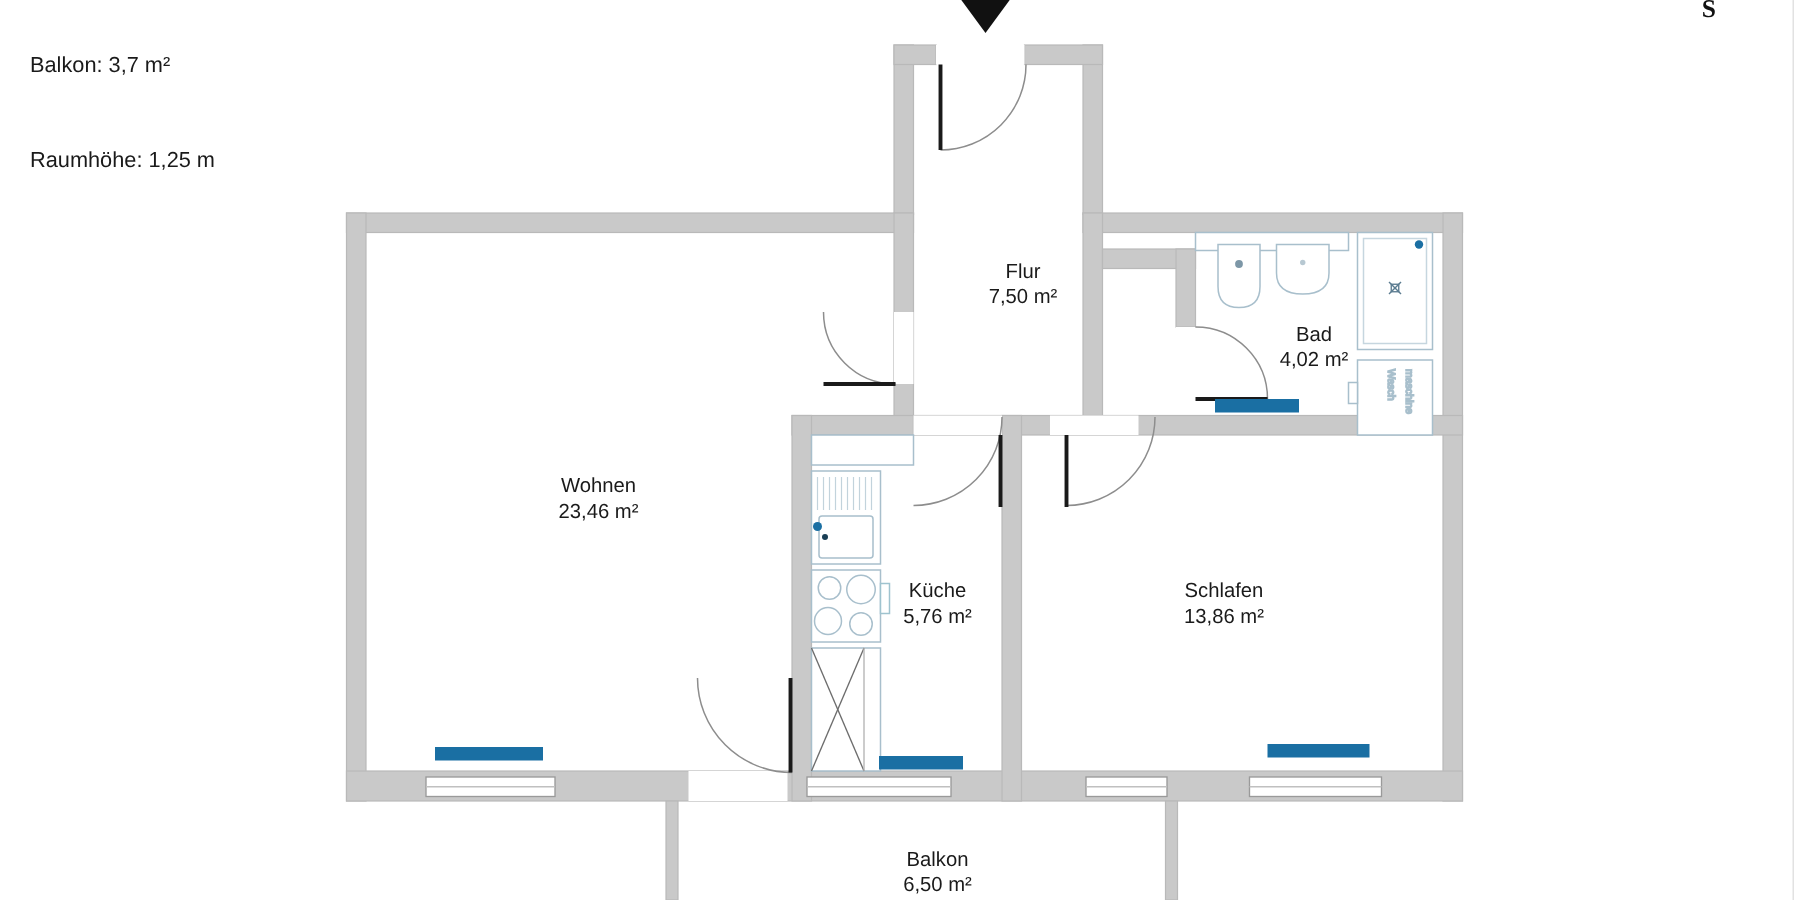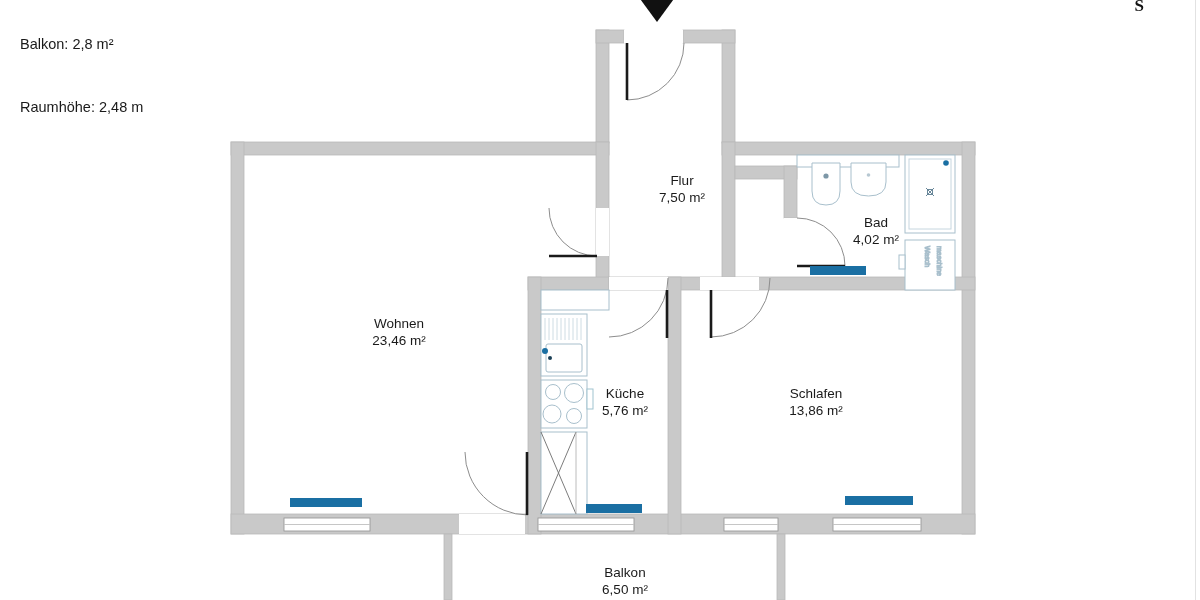--- a/index.html
+++ b/index.html
@@ -66,22 +66,22 @@
     font-size: 7px;
     fill: #4a6f86;
   }
 </style>
 </head>
 <body>
 
 <div id="page">
 
   <div class="info-block">
-    <span class="info-line">Balkon: 2,8 m²</span>
-    <span class="info-line">Raumhöhe: 2,48 m</span>
+    <span class="info-line">Balkon: 3,7 m²</span>
+    <span class="info-line">Raumhöhe: 1,25 m</span>
   </div>
 
   <div class="corner-letter">S</div>
   <div class="right-rule"></div>
 
   <svg class="plan" width="1200" height="600" viewBox="0 0 1200 600">
 
     <g fill="#c9c9c9" stroke="#b9b9b9" stroke-width="0.8">
 
       <rect x="596" y="30" width="13" height="113"></rect>

